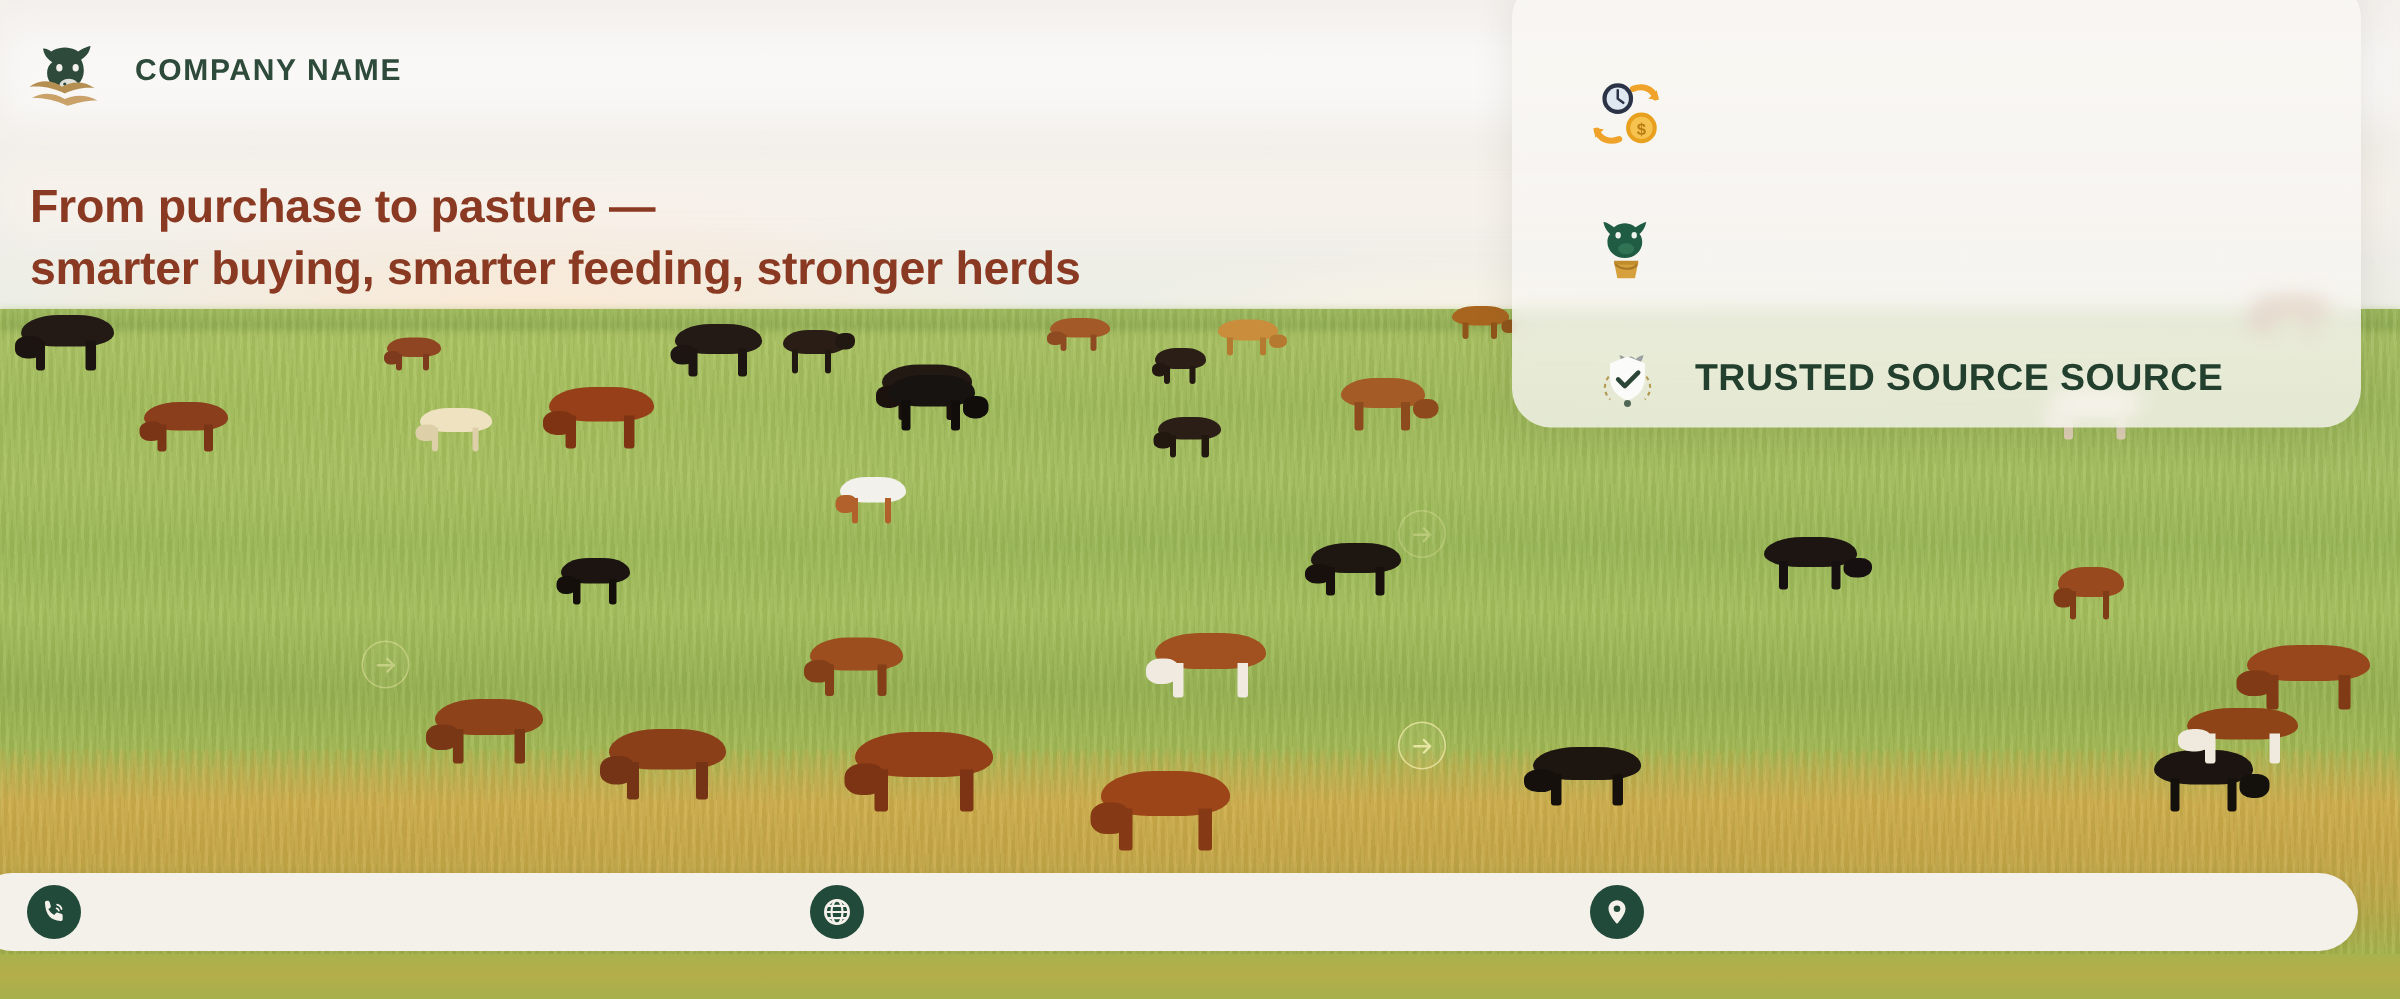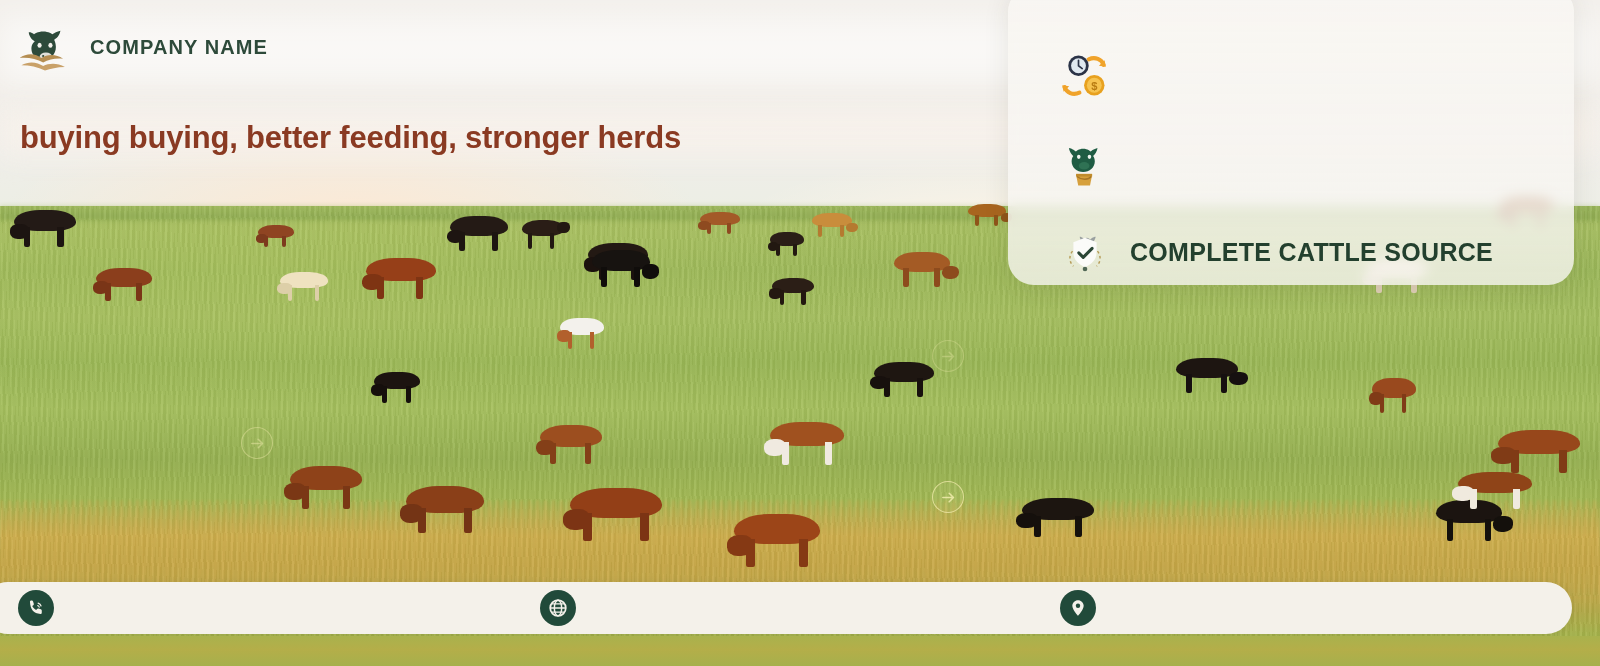--- a/index.html
+++ b/index.html
@@ -389,21 +389,22 @@
         <circle cx="30" cy="42" r="1.2" fill="#2d4a3a"></circle>
         <circle cx="36" cy="43" r="1.2" fill="#2d4a3a"></circle>
         <path d="M4 44c8-6 18-5 24 0 6-4 16-5 24 1-8-1-16 1-22 4-7-4-17-6-26-5z" fill="#b58e52"></path>
         <path d="M6 52c9-5 18-3 24 1 6-3 15-4 24 1-9 0-16 2-22 4-8-4-17-6-26-6z" fill="#c9a169"></path>
       </svg>
     </div>
     <div class="brand-name">COMPANY NAME</div>
   </div>
 
   <div class="headline">
-    <span class="l2">buying buying, better feeding, stronger herds</span>
+    <span class="l1">From purchase to pasture —</span>
+    <span class="l2">smarter buying, smarter feeding, stronger herds</span>
   </div>
 
   <div class="feature-card">
 
     <div class="feature-row r1">
       <div class="feature-icon">
         <svg viewBox="0 0 56 56" width="52" height="52">
           <path d="M32 10c7-3 14 0 16 6" stroke="#f0a32a" stroke-width="4.4" fill="none" stroke-linecap="round"></path>
           <path d="M49 11l1.5 7-7.5-1z" fill="#f0a32a"></path>
           <path d="M22 46c-7 3-14 0-16-6" stroke="#f0a32a" stroke-width="4.4" fill="none" stroke-linecap="round"></path>
@@ -436,21 +437,21 @@
       <div class="feature-icon">
         <svg viewBox="0 0 56 56" width="50" height="50">
           <path d="M22 11c1 5 4 7 4 7h10s3-2 4-7c-3 0-6 3-6 3s-2-2-4-2-3 2-3 2-2-3-5-3z" fill="#9aa0a0"></path>
           <path d="M28 12l13 5v11c0 9-6 14-13 17-7-3-13-8-13-17V17z" fill="#fbfbf9"></path>
           <path d="M21 29l5 5 10-10" stroke="#2b4636" stroke-width="3.4" fill="none" stroke-linecap="round" stroke-linejoin="round"></path>
           <path d="M14 27c-4 5-4 12 1 17" stroke="#b59a55" stroke-width="1.6" fill="none" stroke-dasharray="3 3"></path>
           <path d="M42 27c4 5 4 12-1 17" stroke="#b59a55" stroke-width="1.6" fill="none" stroke-dasharray="3 3"></path>
           <circle cx="28" cy="47" r="2.6" fill="#2b4636" opacity=".8"></circle>
         </svg>
       </div>
-      <div class="feature-label">COMPLETE CATTLE SOURCE</div>
+      <div class="feature-label">TRUSTED SOURCE SOURCE</div>
     </div>
   </div>
 
   <div class="slide-arrow arr-a">
     <svg viewBox="0 0 24 24" fill="none" stroke="currentColor" stroke-width="2.2" stroke-linecap="round" stroke-linejoin="round">
       <path d="M4 12h15M13 6l6 6-6 6"></path>
     </svg>
   </div>
   <div class="slide-arrow arr-b">
     <svg viewBox="0 0 24 24" fill="none" stroke="currentColor" stroke-width="2.2" stroke-linecap="round" stroke-linejoin="round">

